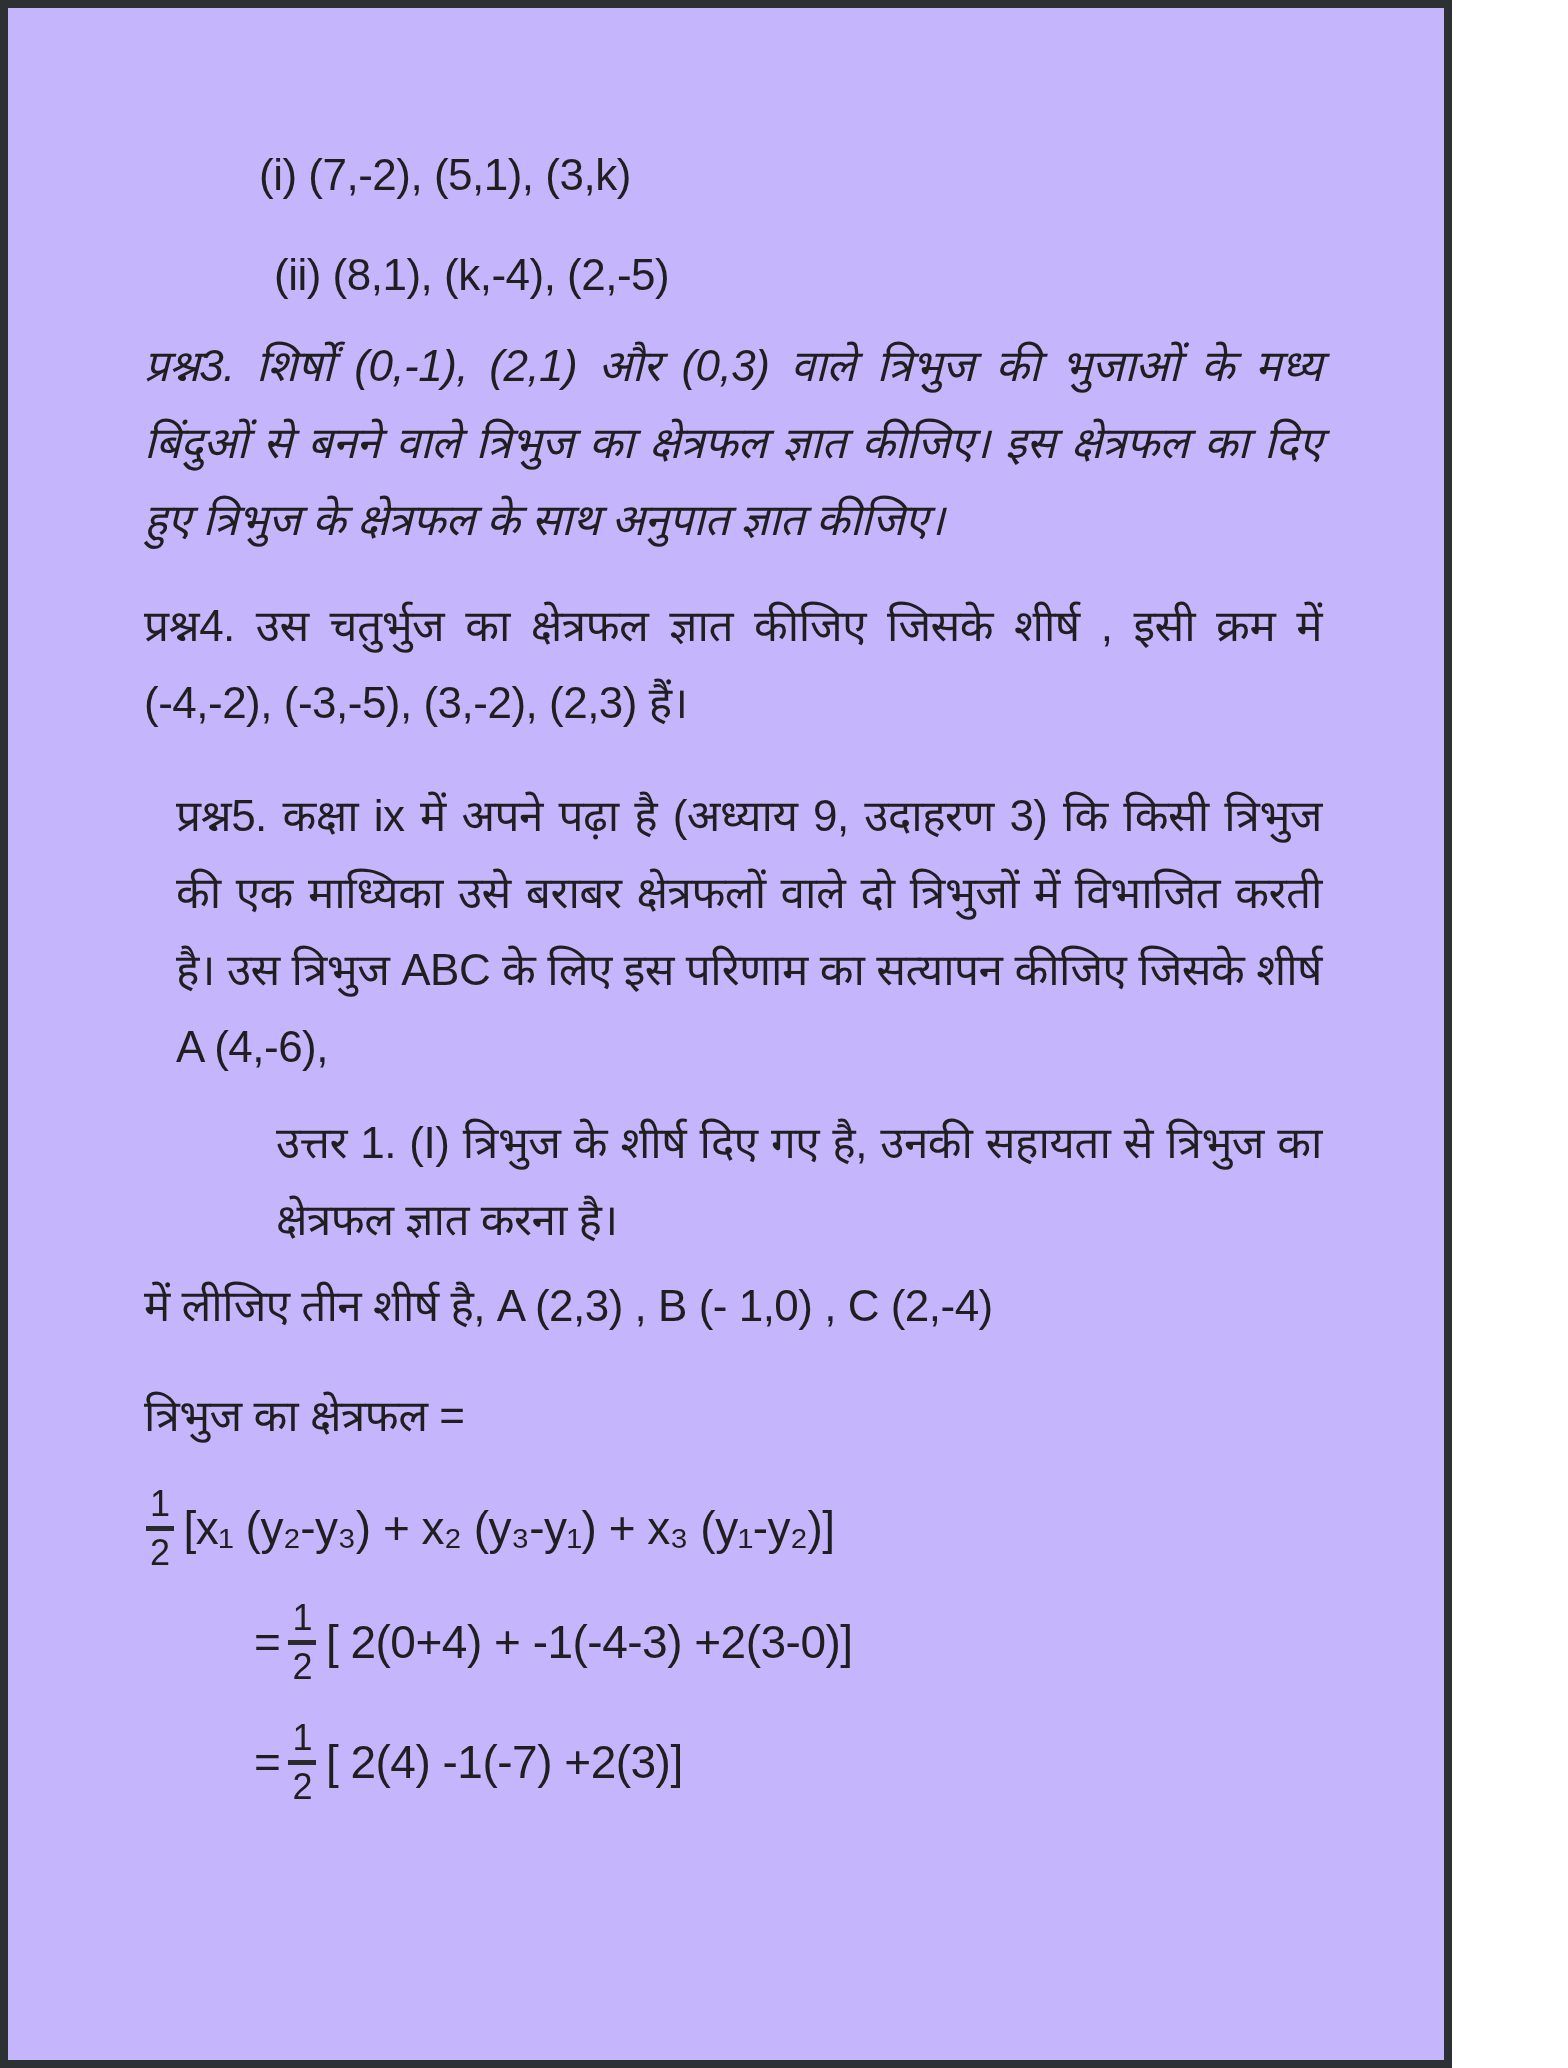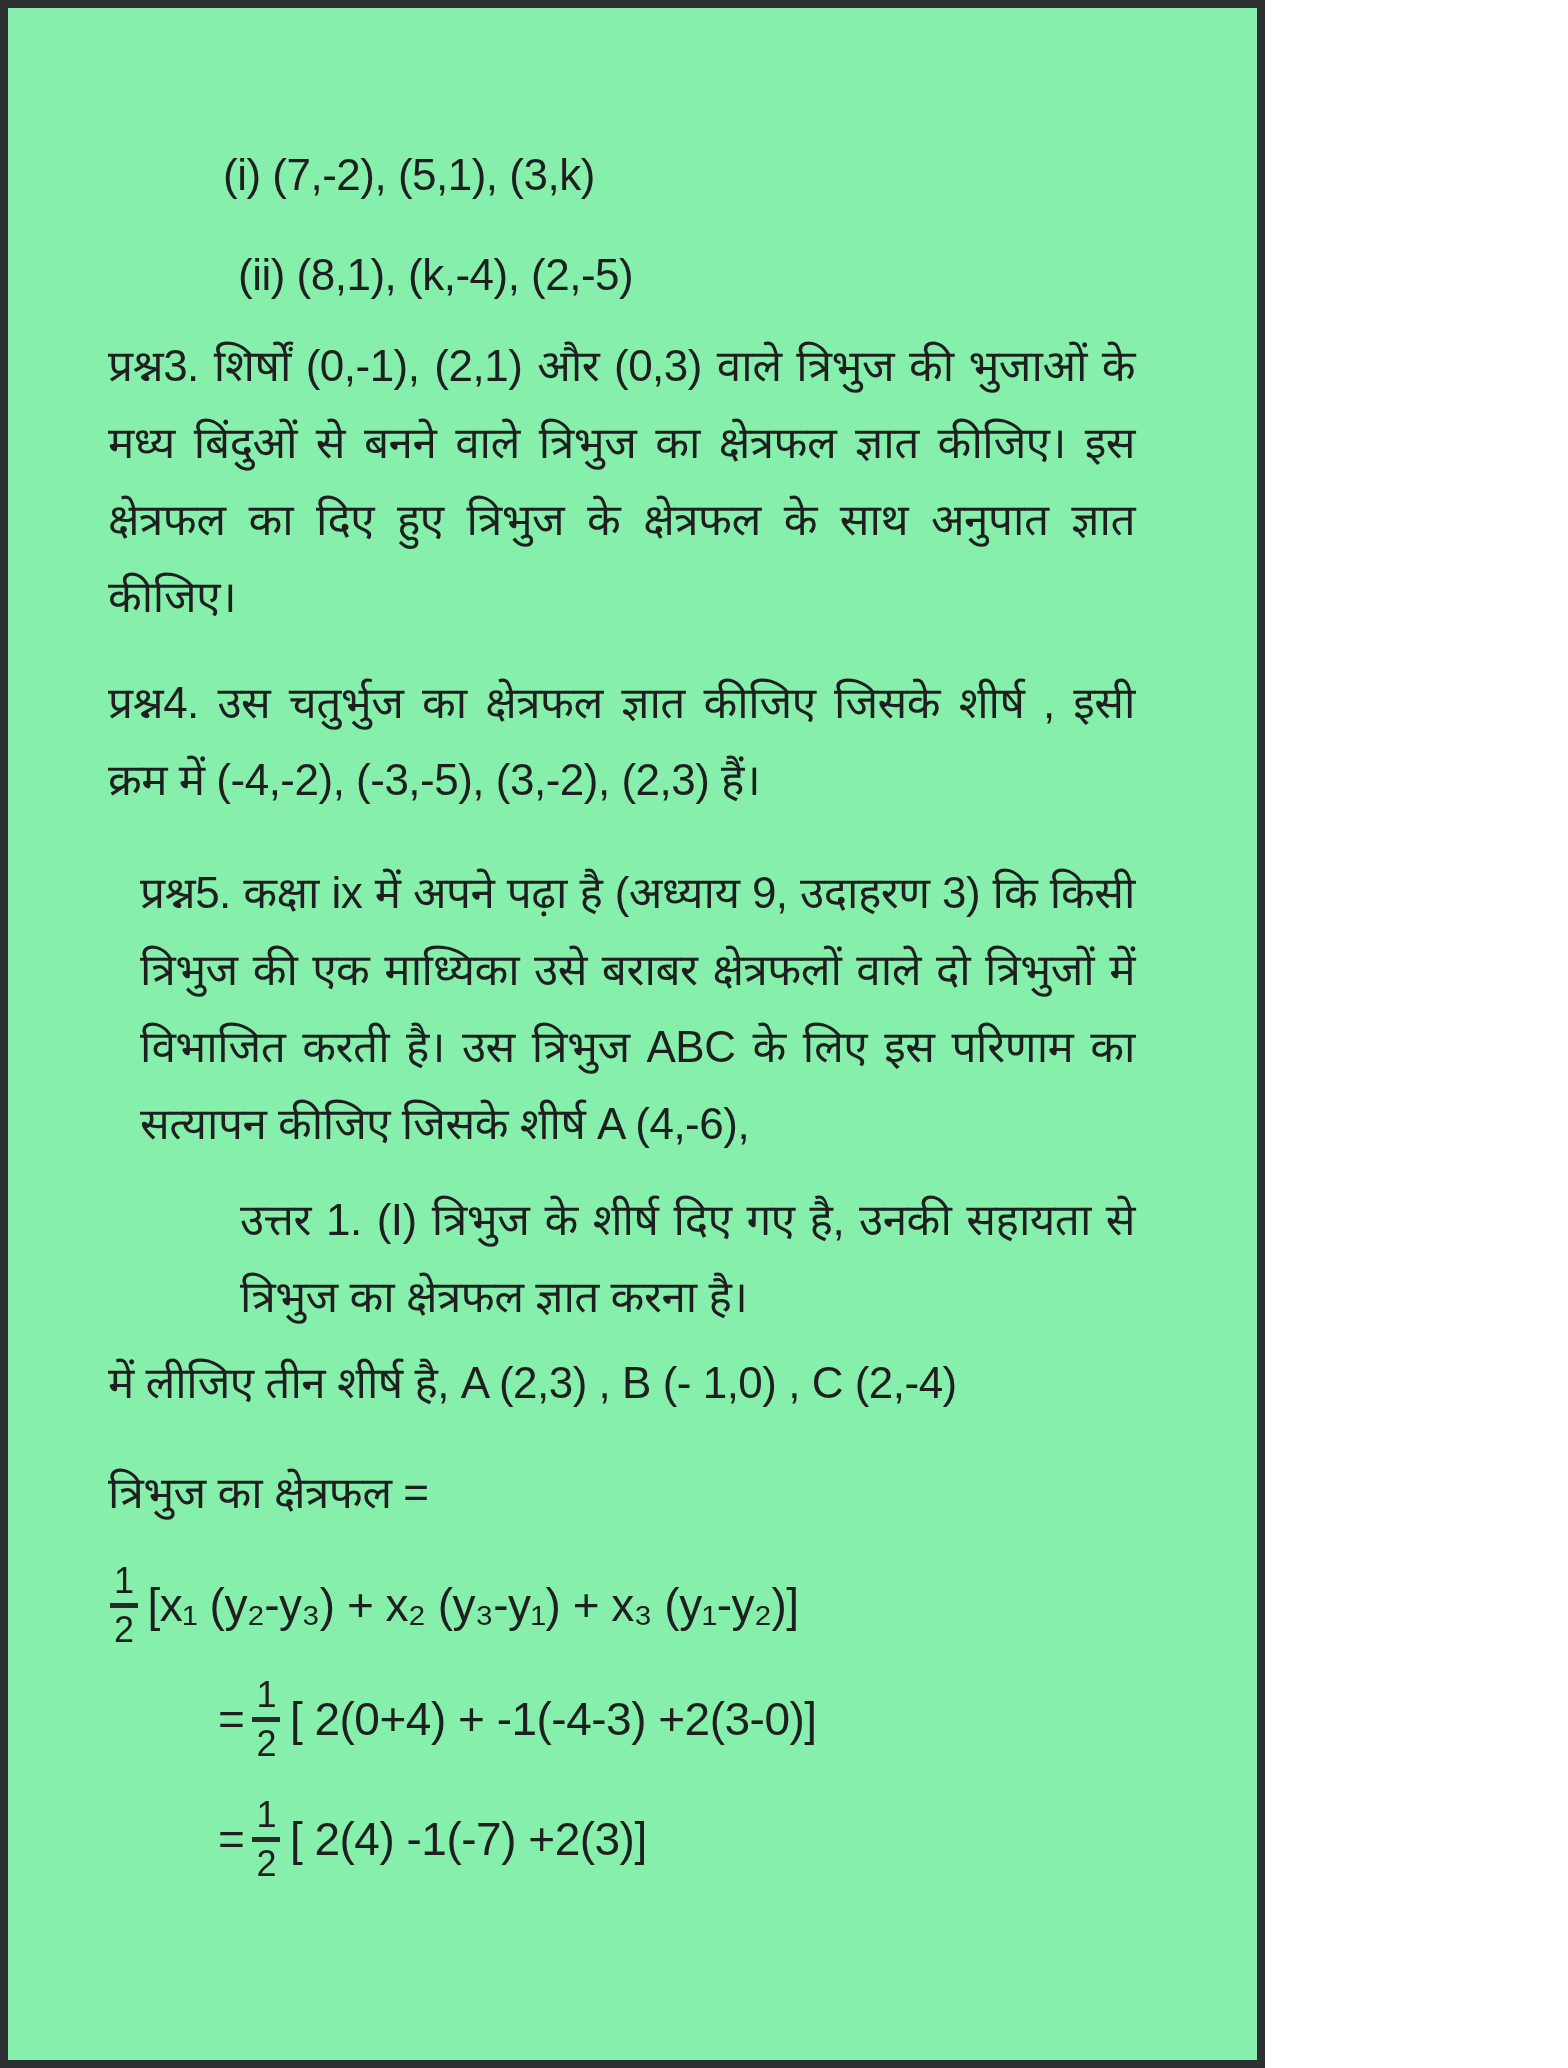--- a/index.html
+++ b/index.html
@@ -5,41 +5,42 @@
   html, body { margin: 0; padding: 0; }
   body {
     width: 1568px;
     height: 2068px;
     background: #ffffff;
     font-family: "Liberation Sans", "DejaVu Sans", sans-serif;
     color: #1f1f1f;
   }
   .page {
     box-sizing: border-box;
-    width: 1265px;
+    width: 1452px;
     height: 2068px;
     border: 8px solid #2e3133;
-    background: #86efac;
+    background: #c4b5fd;
     overflow: hidden;
+    padding-left: 36px;
   }
   .content {
     box-sizing: border-box;
     padding: 128px 122px 0 100px;
   }
   .line, .para, .formula {
     font-size: 44px;
     line-height: 77px;
     letter-spacing: -0.5px;
     margin: 0;
     white-space: normal;
   }
   .justify { text-align: justify; }
   .ind-i   { margin-left: 115px; margin-bottom: 23px; }
   .ind-ii  { margin-left: 130px; margin-bottom: 14px; }
-  .q3 { margin-bottom: 29px; }
+  .q3 { margin-bottom: 29px; font-style: italic; }
   .q4 { margin-bottom: 36px; }
   .q5 { margin-bottom: 19px; margin-left: 32px; }
   .bline { margin-bottom: 33px; }
   .answer { margin-left: 132px; margin-bottom: 9px; }
   .assume { margin-bottom: 33px; }
   .arealabel { margin-bottom: 30px; }
   .formula {
     display: flex;
     align-items: center;
     margin-bottom: 26px;

